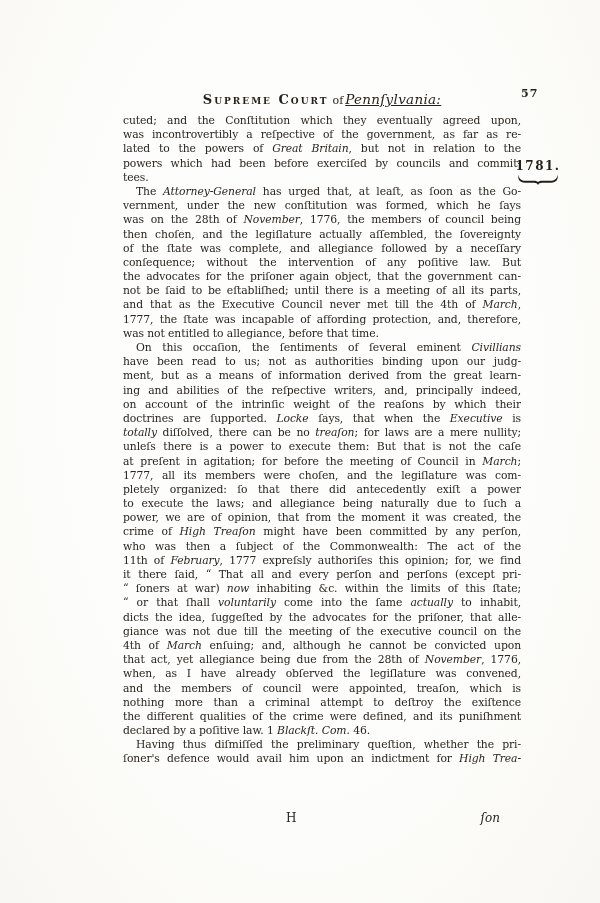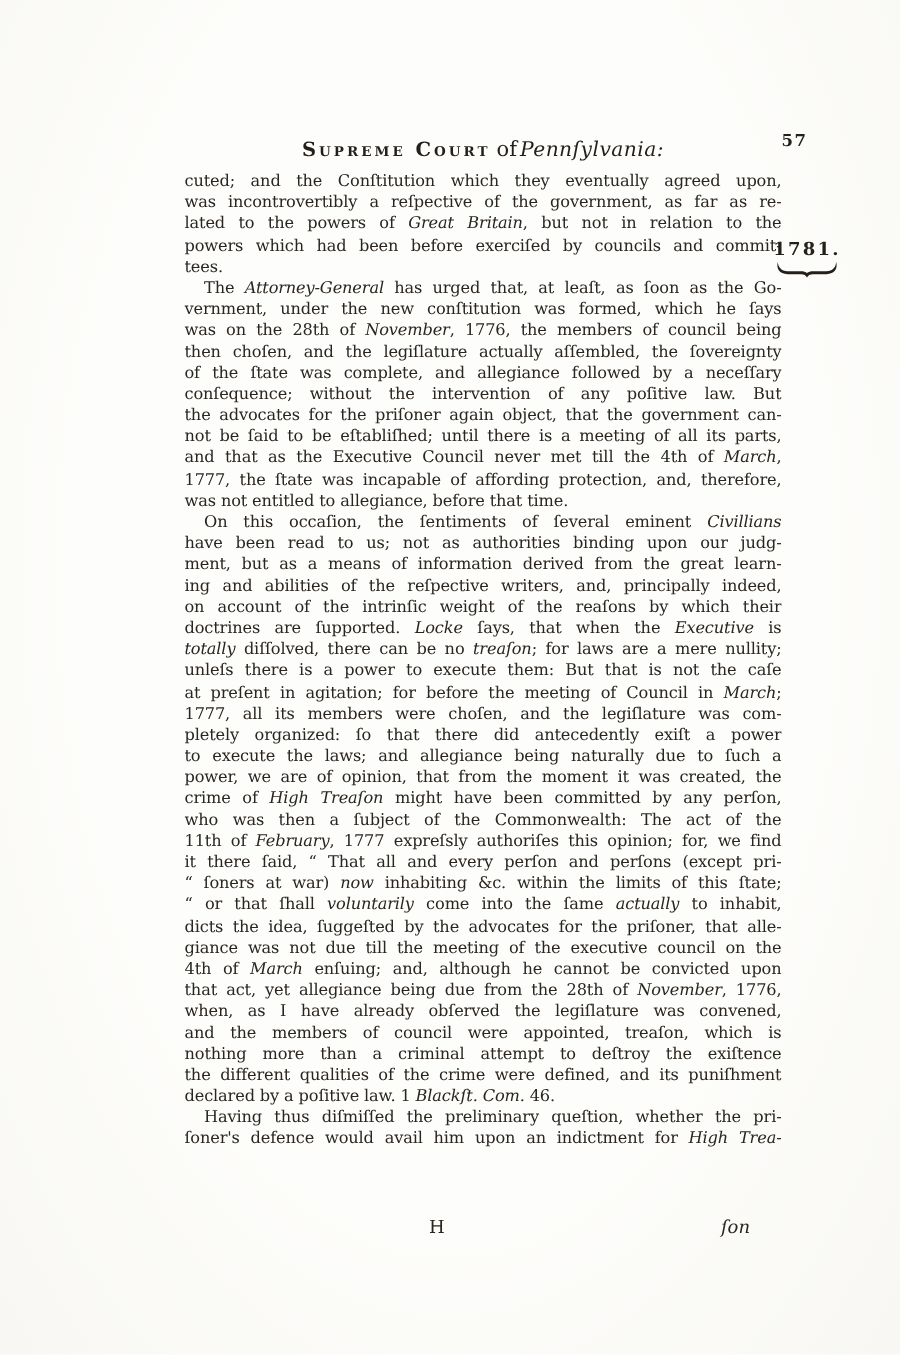--- a/index.html
+++ b/index.html
@@ -23,27 +23,28 @@
     white-space: nowrap;
     color: #241f19;
   }
   .hdr-sc {
     font-variant: small-caps;
     font-weight: bold;
     font-size: 13px;
     letter-spacing: 2px;
   }
   .hdr-of {
-    font-size: 14px;
+    font-size: 11px;
     margin: 0 2px 0 4px;
   }
   .hdr-place {
     font-style: italic;
     font-size: 13.5px;
     letter-spacing: 0.3px;
+    text-decoration: underline;
   }
   .page-number {
     position: absolute;
     left: 521px; top: 87px; width: 30px;
     font-weight: bold;
     font-size: 11px;
     letter-spacing: 1px;
     color: #241f19;
   }
   

